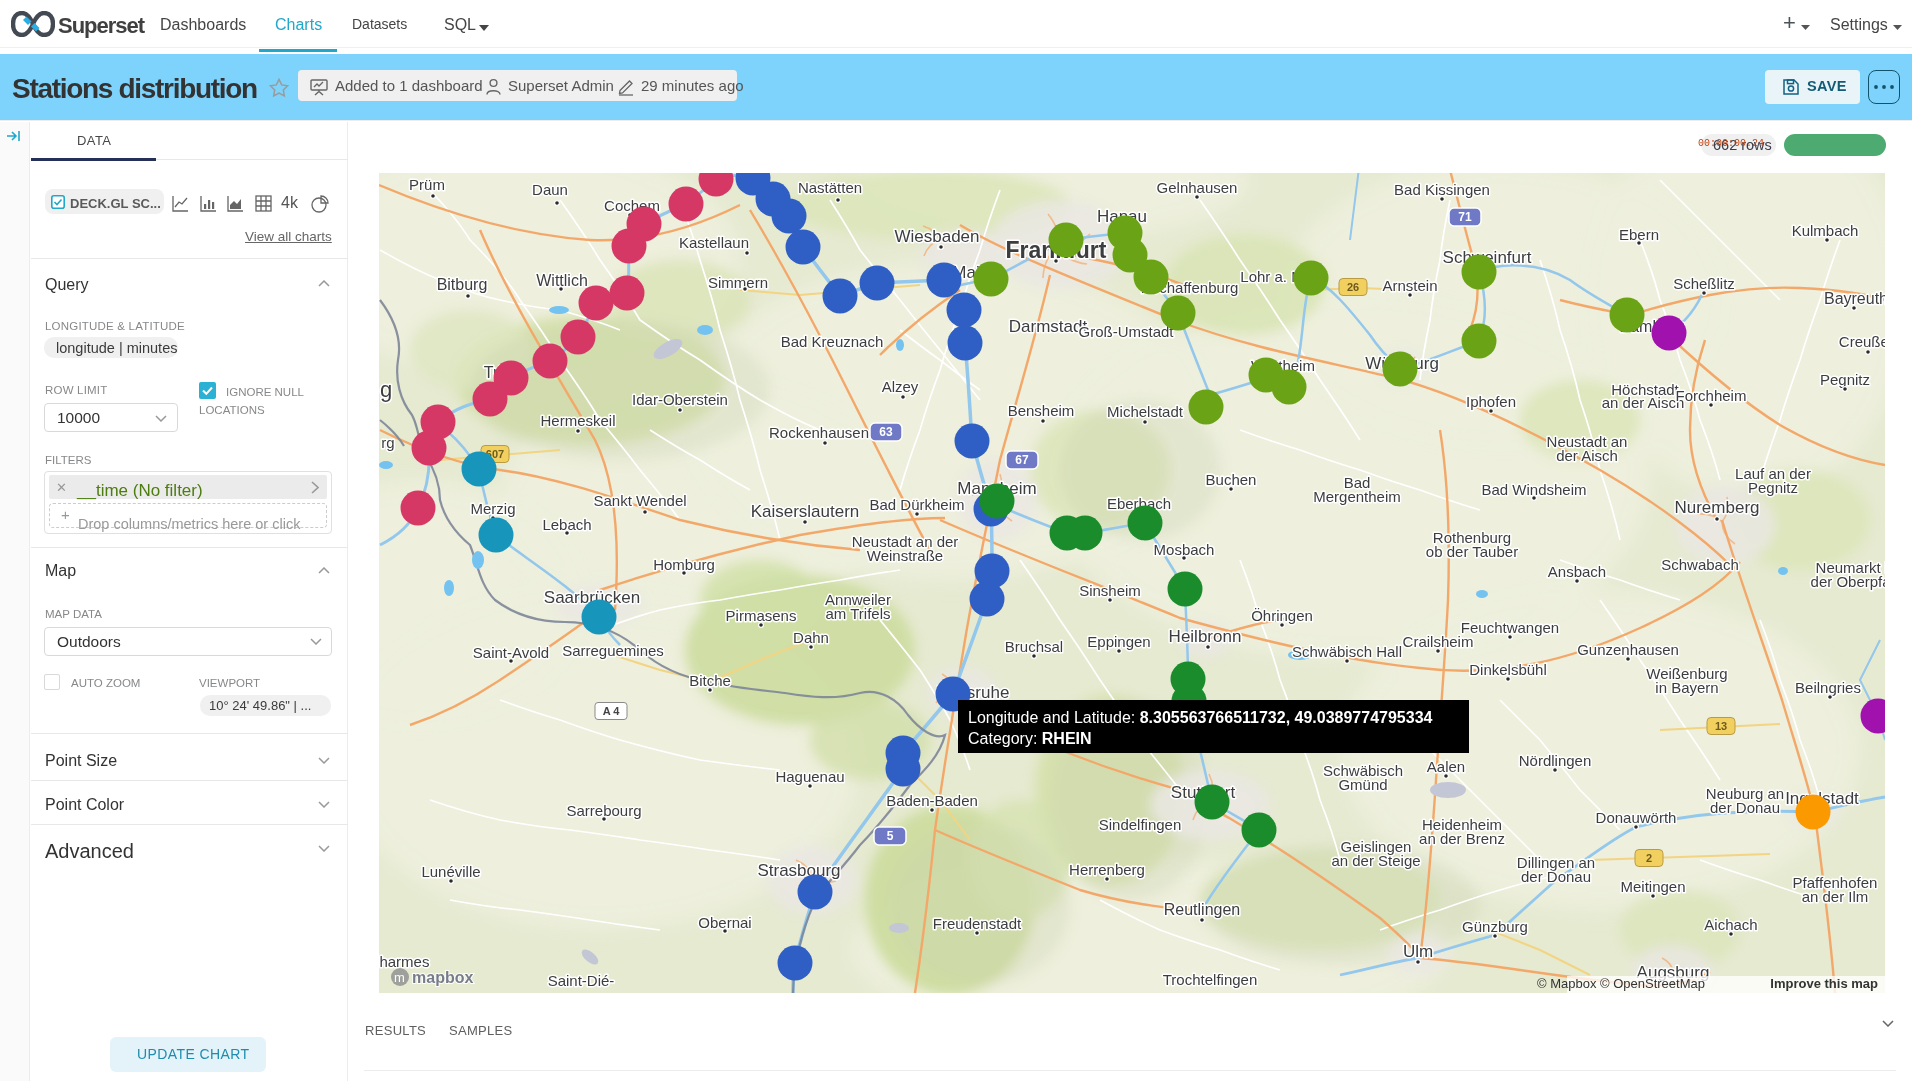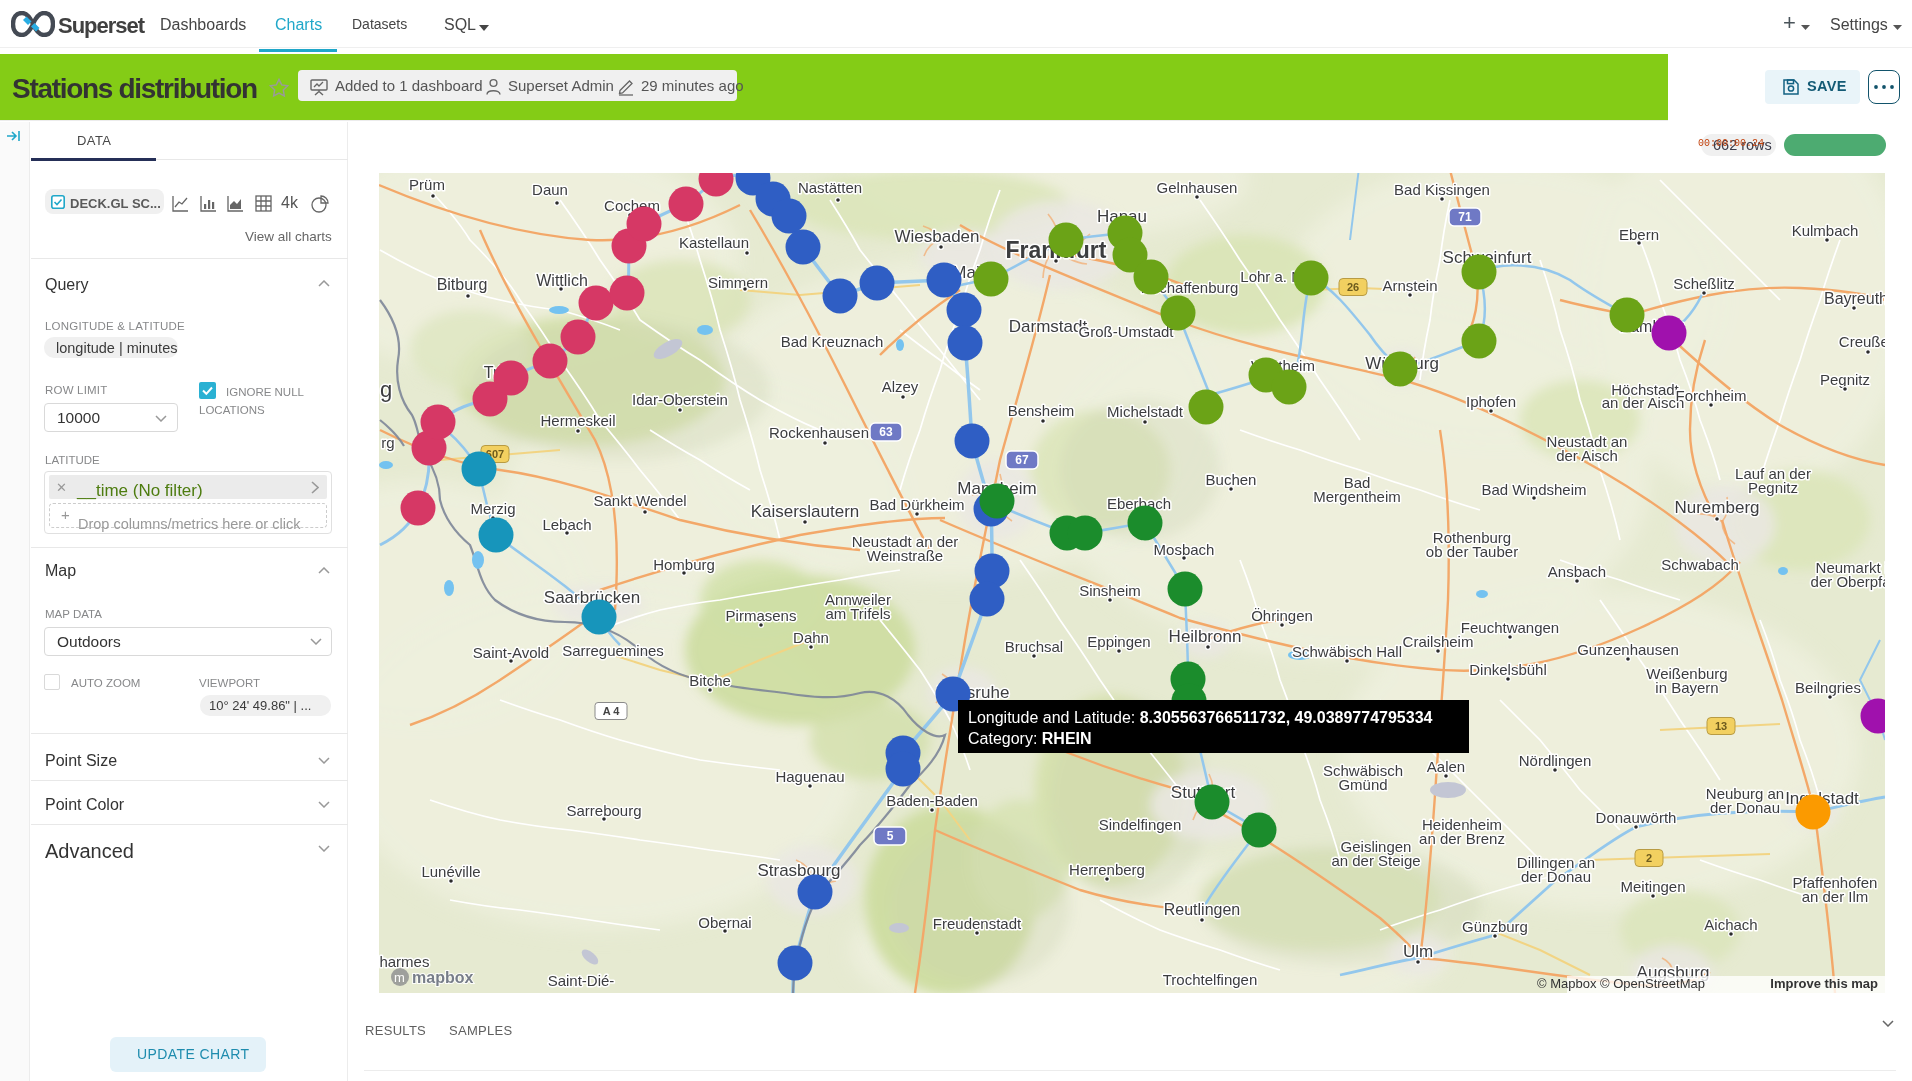--- a/index.html
+++ b/index.html
@@ -22,21 +22,21 @@
     </svg>
     <div class="abs" style="left:1783px;top:10px;font-size:22px;color:#4a545a">+</div>
     <svg width="9" height="5" class="abs" style="left:1801px;top:25px" viewBox="0 0 9 5">
       <path d="M0,0 L4.5,5 L9,0 Z" fill="#555"></path>
     </svg>
     <div class="abs" style="left:1830px;top:16px;font-size:16px;color:#454545">Settings</div>
     <svg width="9" height="5" class="abs" style="left:1893px;top:25px" viewBox="0 0 9 5">
       <path d="M0,0 L4.5,5 L9,0 Z" fill="#555"></path>
     </svg>
   </div>
-<div class="abs" style="left:0;top:54px;width:1668px;height:67px;background:#84cc16;border-bottom:1px solid #ececec">
+<div class="abs" style="left:0;top:54px;width:1912px;height:67px;background:#7dd3fc;border-bottom:1px solid #ececec">
     <div class="abs" style="left:12px;top:19px;font-size:28px;font-weight:bold;color:#333;letter-spacing:-1.3px">Stations distribution</div>
     <svg width="22" height="22" class="abs" style="left:268px;top:23px" viewBox="0 0 24 24">
       <path d="M12,2.6 L14.9,8.6 L21.4,9.5 L16.7,14.1 L17.8,20.6 L12,17.5 L6.2,20.6 L7.3,14.1 L2.6,9.5 L9.1,8.6 Z" fill="none" stroke="#9a9a9a" stroke-width="1.6"></path>
     </svg>
     <div class="abs" style="left:298px;top:16px;width:439px;height:31px;background:#f0f0f0;border-radius:4px"></div>
     <svg width="18" height="18" class="abs" style="left:310px;top:24px" viewBox="0 0 18 18">
       <rect x="1" y="2" width="16" height="10" rx="1" stroke="#666" fill="none" stroke-width="1.4"></rect>
       <path d="M4,9 L7,6 L9,8 L13,4" stroke="#666" fill="none" stroke-width="1.3"></path>
       <path d="M9,12 L9,14 M5,17 L9,13.5 L13,17" stroke="#666" fill="none" stroke-width="1.4"></path>
     </svg>
@@ -96,42 +96,42 @@
   </svg>
 <svg width="17" height="17" style="position:absolute;left:255px;top:195px" viewBox="0 0 17 17">
     <rect x="1" y="1" width="15" height="15" stroke="#666" fill="none" stroke-width="1.3"></rect>
     <path d="M1,6 L16,6 M1,11 L16,11 M6,1 L6,16 M11,1 L11,16" stroke="#666" stroke-width="1.3"></path>
   </svg>
 <div style="position:absolute;left:281px;top:194px;font-size:16px;color:#555">4k</div>
 <svg width="18" height="18" style="position:absolute;left:311px;top:195px" viewBox="0 0 18 18">
     <circle cx="8" cy="10" r="7" stroke="#666" fill="none" stroke-width="1.3"></circle>
     <path d="M8,10 L8,3 A7,7 0 0 1 15,10 Z" stroke="#666" fill="none" stroke-width="1.3" transform="translate(2,-2)"></path>
   </svg>
-<div class="abs" style="left:245px;top:229px;font-size:13.5px;color:#666;">View all charts</div>
+<div class="abs" style="left:245px;top:229px;font-size:13.5px;color:#666;text-decoration:underline">View all charts</div>
 <div class="abs" style="left:31px;top:258px;width:317px;height:1px;background:#e8e8e8"></div>
 <div class="abs" style="left:45px;top:276px;font-size:16px;color:#333">Query</div>
 <svg width="12" height="7" style="position:absolute;left:318px;top:280px" viewBox="0 0 12 7">
     <path d="M1,6 L6,1 L11,6" stroke="#999" stroke-width="1.5" fill="none"></path>
   </svg>
 <div class="abs" style="left:45px;top:320px;font-size:11.5px;color:#87888a;letter-spacing:0.2px">LONGITUDE &amp; LATITUDE</div>
 <div class="abs" style="left:44px;top:337px;width:134px;height:21px;background:#f0f0f0;border-radius:10px"></div>
 <div class="abs" style="left:56px;top:340px;font-size:14.5px;color:#3b3b3b">longitude | minutes</div>
 <div class="abs" style="left:45px;top:384px;font-size:11.5px;color:#87888a;letter-spacing:0.2px">ROW LIMIT</div>
 <div class="abs" style="left:199px;top:382px;width:17px;height:17px;background:#2ab1d3;border-radius:2px"></div>
 <svg width="17" height="17" class="abs" style="left:199px;top:382px" viewBox="0 0 17 17">
     <path d="M4,8.5 L7.3,11.8 L13,5.5" stroke="#fff" fill="none" stroke-width="2"></path>
   </svg>
 <div class="abs" style="left:226px;top:386px;font-size:11.5px;color:#87888a">IGNORE NULL</div>
 <div class="abs" style="left:199px;top:404px;font-size:11.5px;color:#87888a">LOCATIONS</div>
 <div class="abs" style="left:44px;top:403px;width:134px;height:29px;border:1px solid #d9d9d9;border-radius:4px;background:#fff"></div>
 <div class="abs" style="left:57px;top:409px;font-size:15.5px;color:#333">10000</div>
 <svg width="12" height="7" style="position:absolute;left:155px;top:415px" viewBox="0 0 12 7">
     <path d="M1,1 L6,6 L11,1" stroke="#999" stroke-width="1.5" fill="none"></path>
   </svg>
-<div class="abs" style="left:45px;top:454px;font-size:11.5px;color:#87888a">LATITUDE</div>
+<div class="abs" style="left:45px;top:454px;font-size:11.5px;color:#87888a">FILTERS</div>
 <div class="abs" style="left:44px;top:471px;width:288px;height:63px;border:1px solid #e0e0e0;border-radius:4px"></div>
 <div class="abs" style="left:49px;top:475px;width:278px;height:24px;background:#ebebeb;border-radius:2px"></div>
 <div class="abs" style="left:56px;top:480px;font-size:13px;color:#989898">✕</div>
 <div class="abs" style="left:77px;top:481px;font-size:17px;color:#4d7c0f">__time (No filter)</div>
 <svg width="8" height="13" class="abs" style="left:311px;top:481px" viewBox="0 0 8 13">
     <path d="M1,1 L7,6.5 L1,12" stroke="#999" stroke-width="1.6" fill="none"></path>
   </svg>
 <div class="abs" style="left:49px;top:503px;width:278px;height:25px;border:1.4px dashed #ccc;border-radius:4px"></div>
 <div class="abs" style="left:61px;top:506px;font-size:15px;color:#979797">+</div>
 <div class="abs" style="left:78px;top:516px;font-size:14.5px;color:#999">Drop columns/metrics here or click</div>

